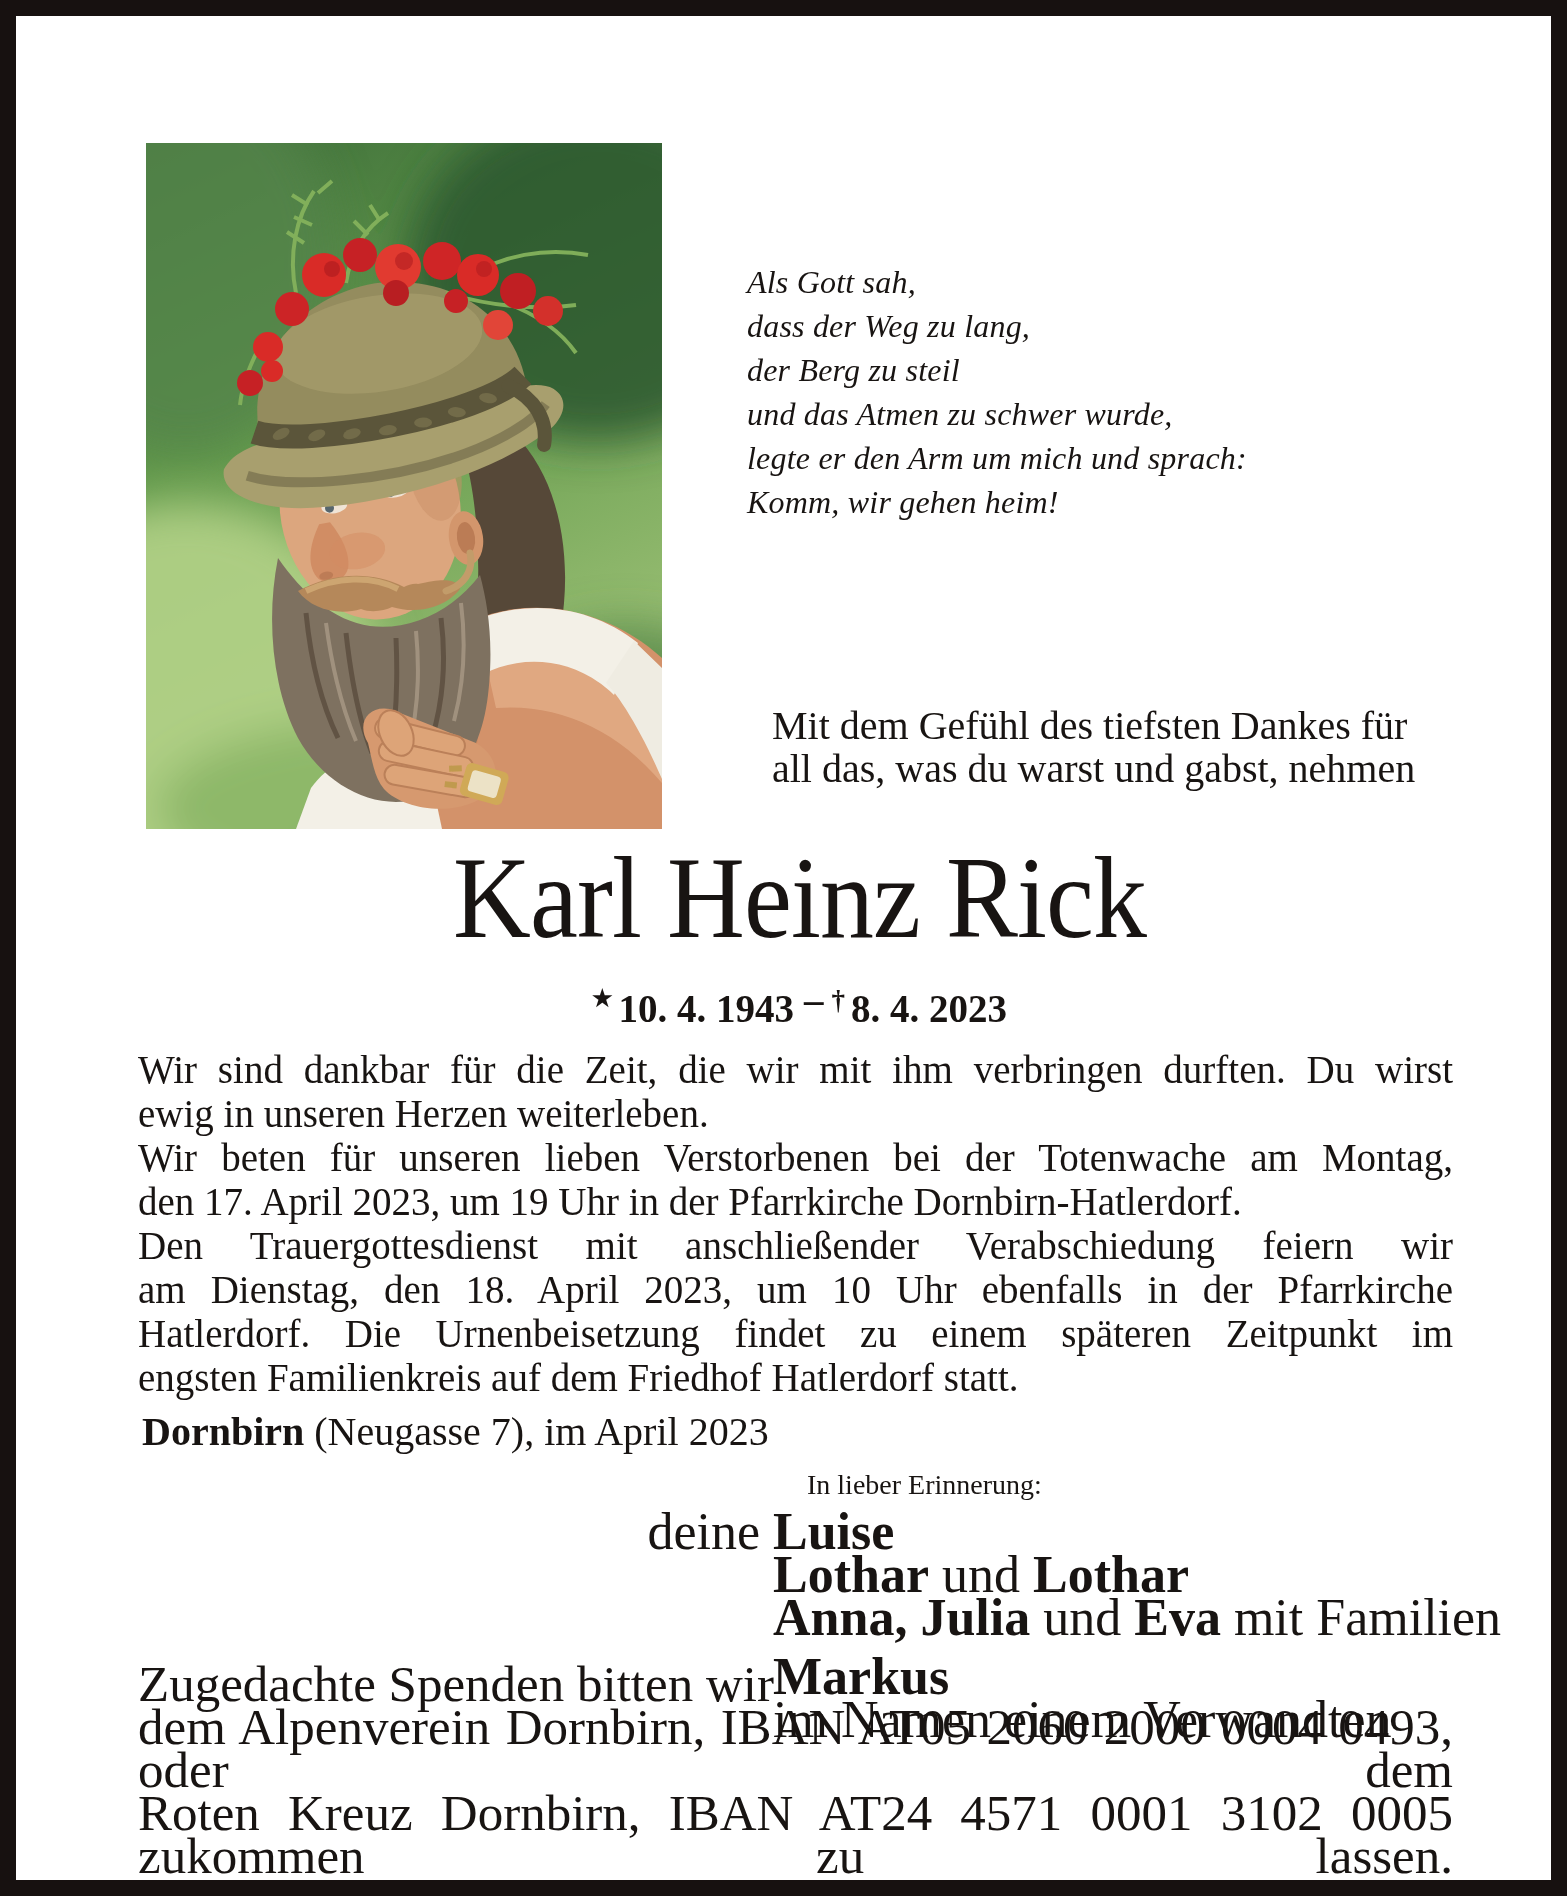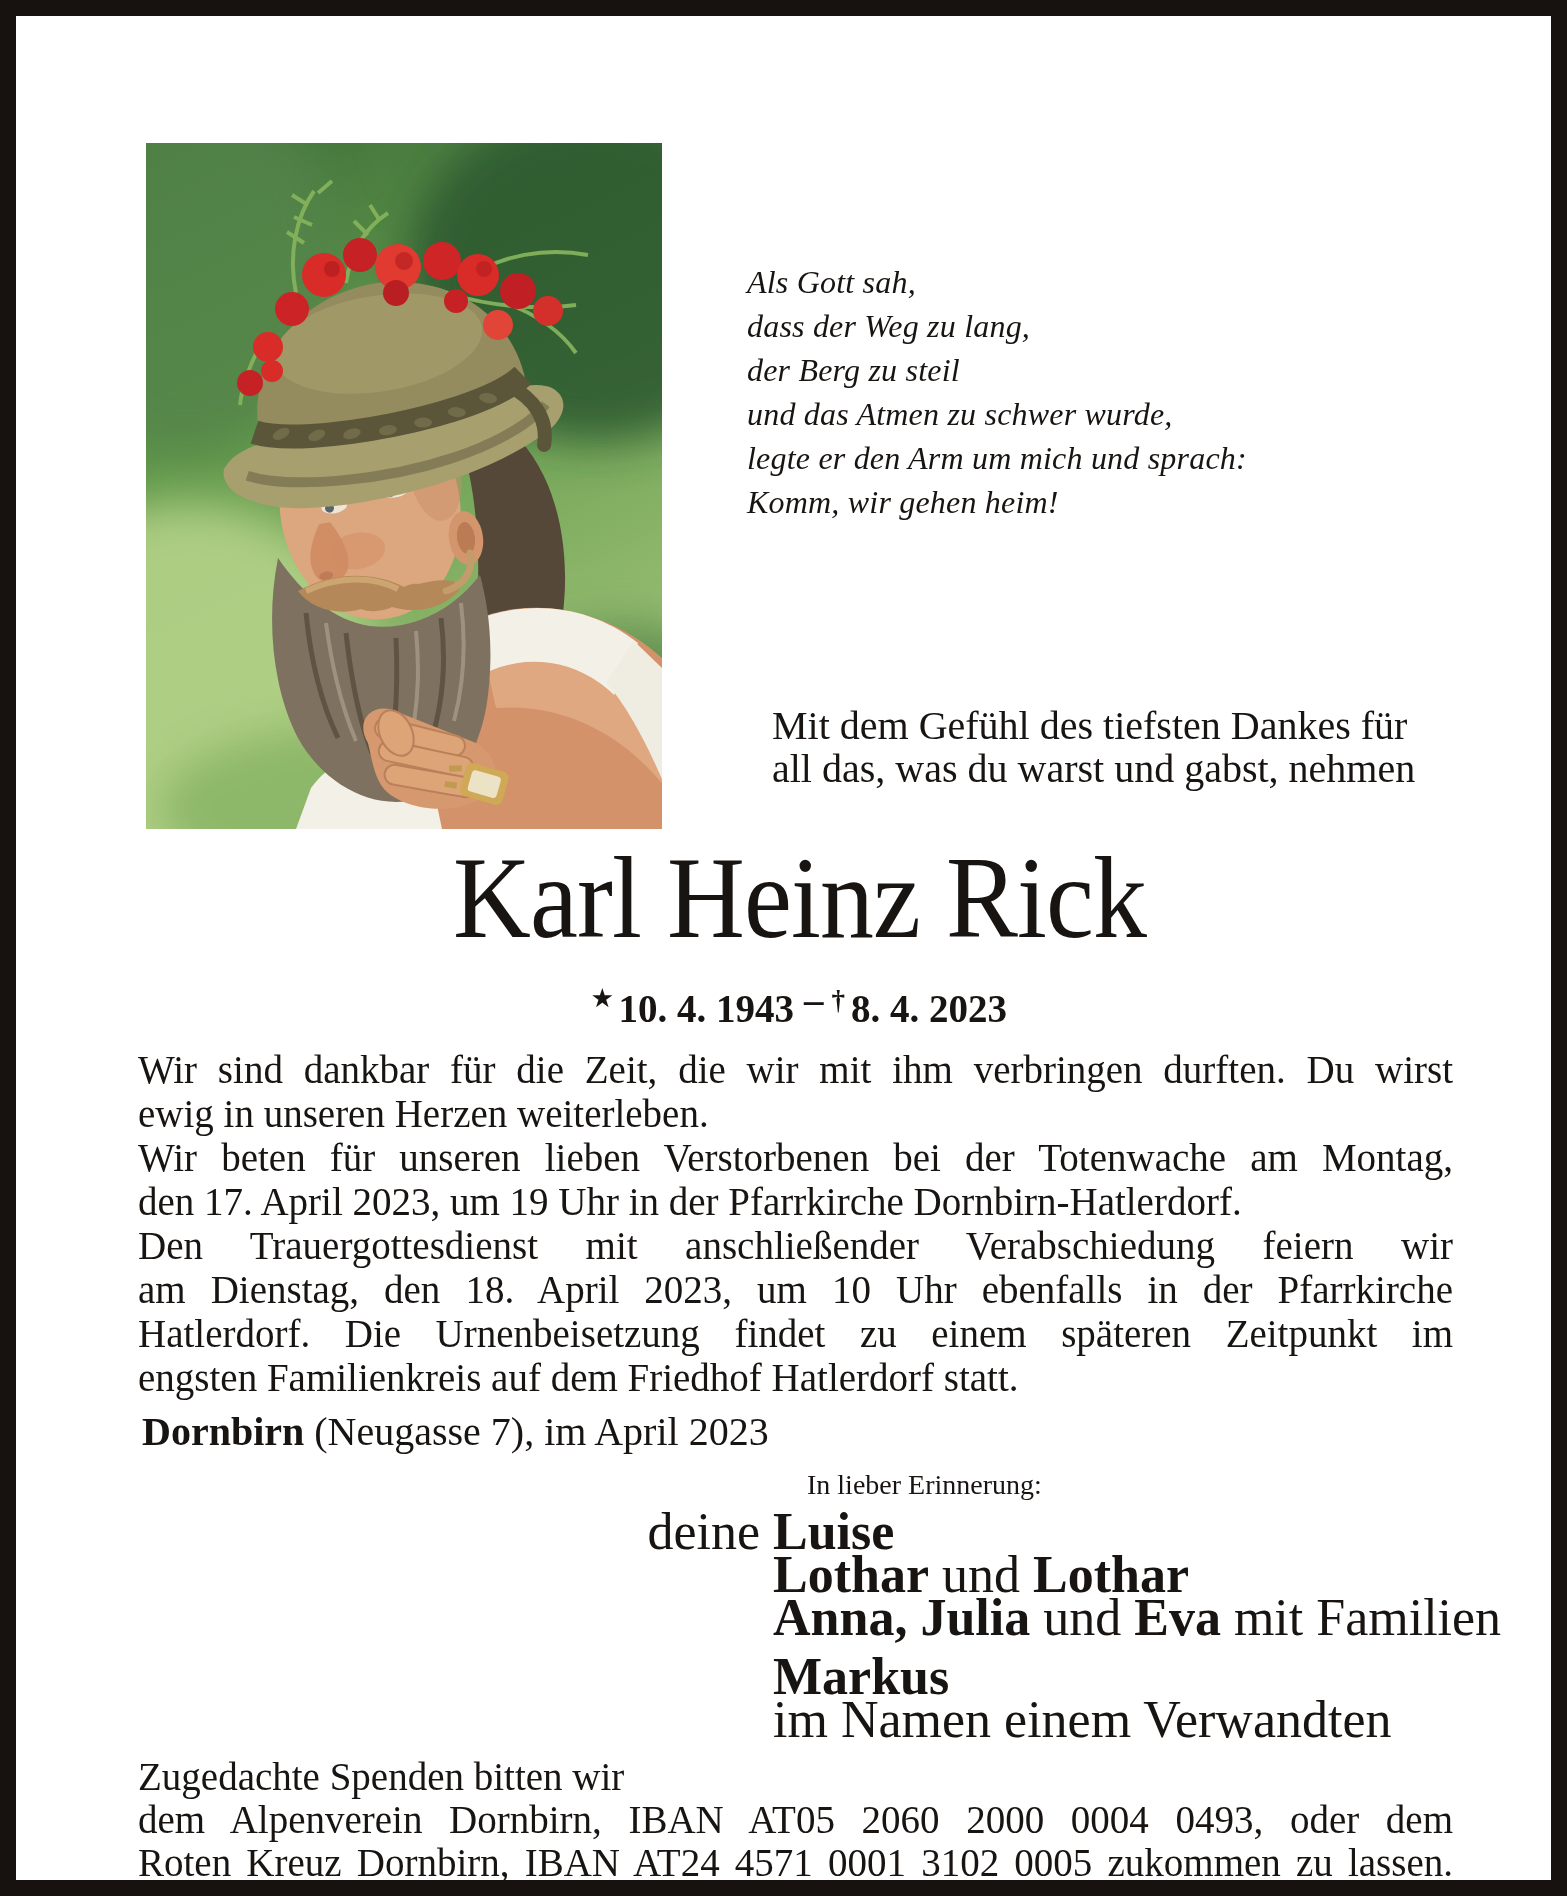--- a/index.html
+++ b/index.html
@@ -16,21 +16,21 @@
   .name{
     left:16px;top:822px;width:1535px;text-align:center;
     font-size:116px;line-height:120px;letter-spacing:-1px;
     transform:scaleX(.93);transform-origin:center;white-space:nowrap;
   }
   .dates{left:16px;top:960px;width:1535px;text-align:center;font-size:39px;line-height:46px;font-weight:bold;}
   .dates .sym{font-size:27px;vertical-align:13px;margin-right:6px;}
   .dates .sym.star{font-size:23px;vertical-align:16px;}
   .dates .sep{vertical-align:9px;margin:0 8px 0 10px;}
   .body-text{left:122px;top:1032px;width:1315px;font-size:39px;line-height:44px;}
-  .donation{left:122px;top:1739px;width:1315px;font-size:39px;line-height:43px;}
+  .donation{left:122px;top:1647px;width:1315px;font-size:51px;line-height:43px;}
   .line{width:100%;}
   .line.stretch{text-align:justify;text-align-last:justify;}
   .place-line{left:126px;top:1393px;font-size:40px;line-height:46px;}
   .memorial-heading{left:783px;top:1446px;font-size:28px;line-height:46px;margin-left:8px;}
   .mem-rows{left:757px;top:1494px;font-size:52px;line-height:43px;}
   .mem-row{position:relative;white-space:nowrap;}
   .mem-row.gap{margin-top:16px;}
   .mem-row .prefix{position:absolute;right:100%;margin-right:13px;}
   .b{font-weight:bold;}
 </style>

